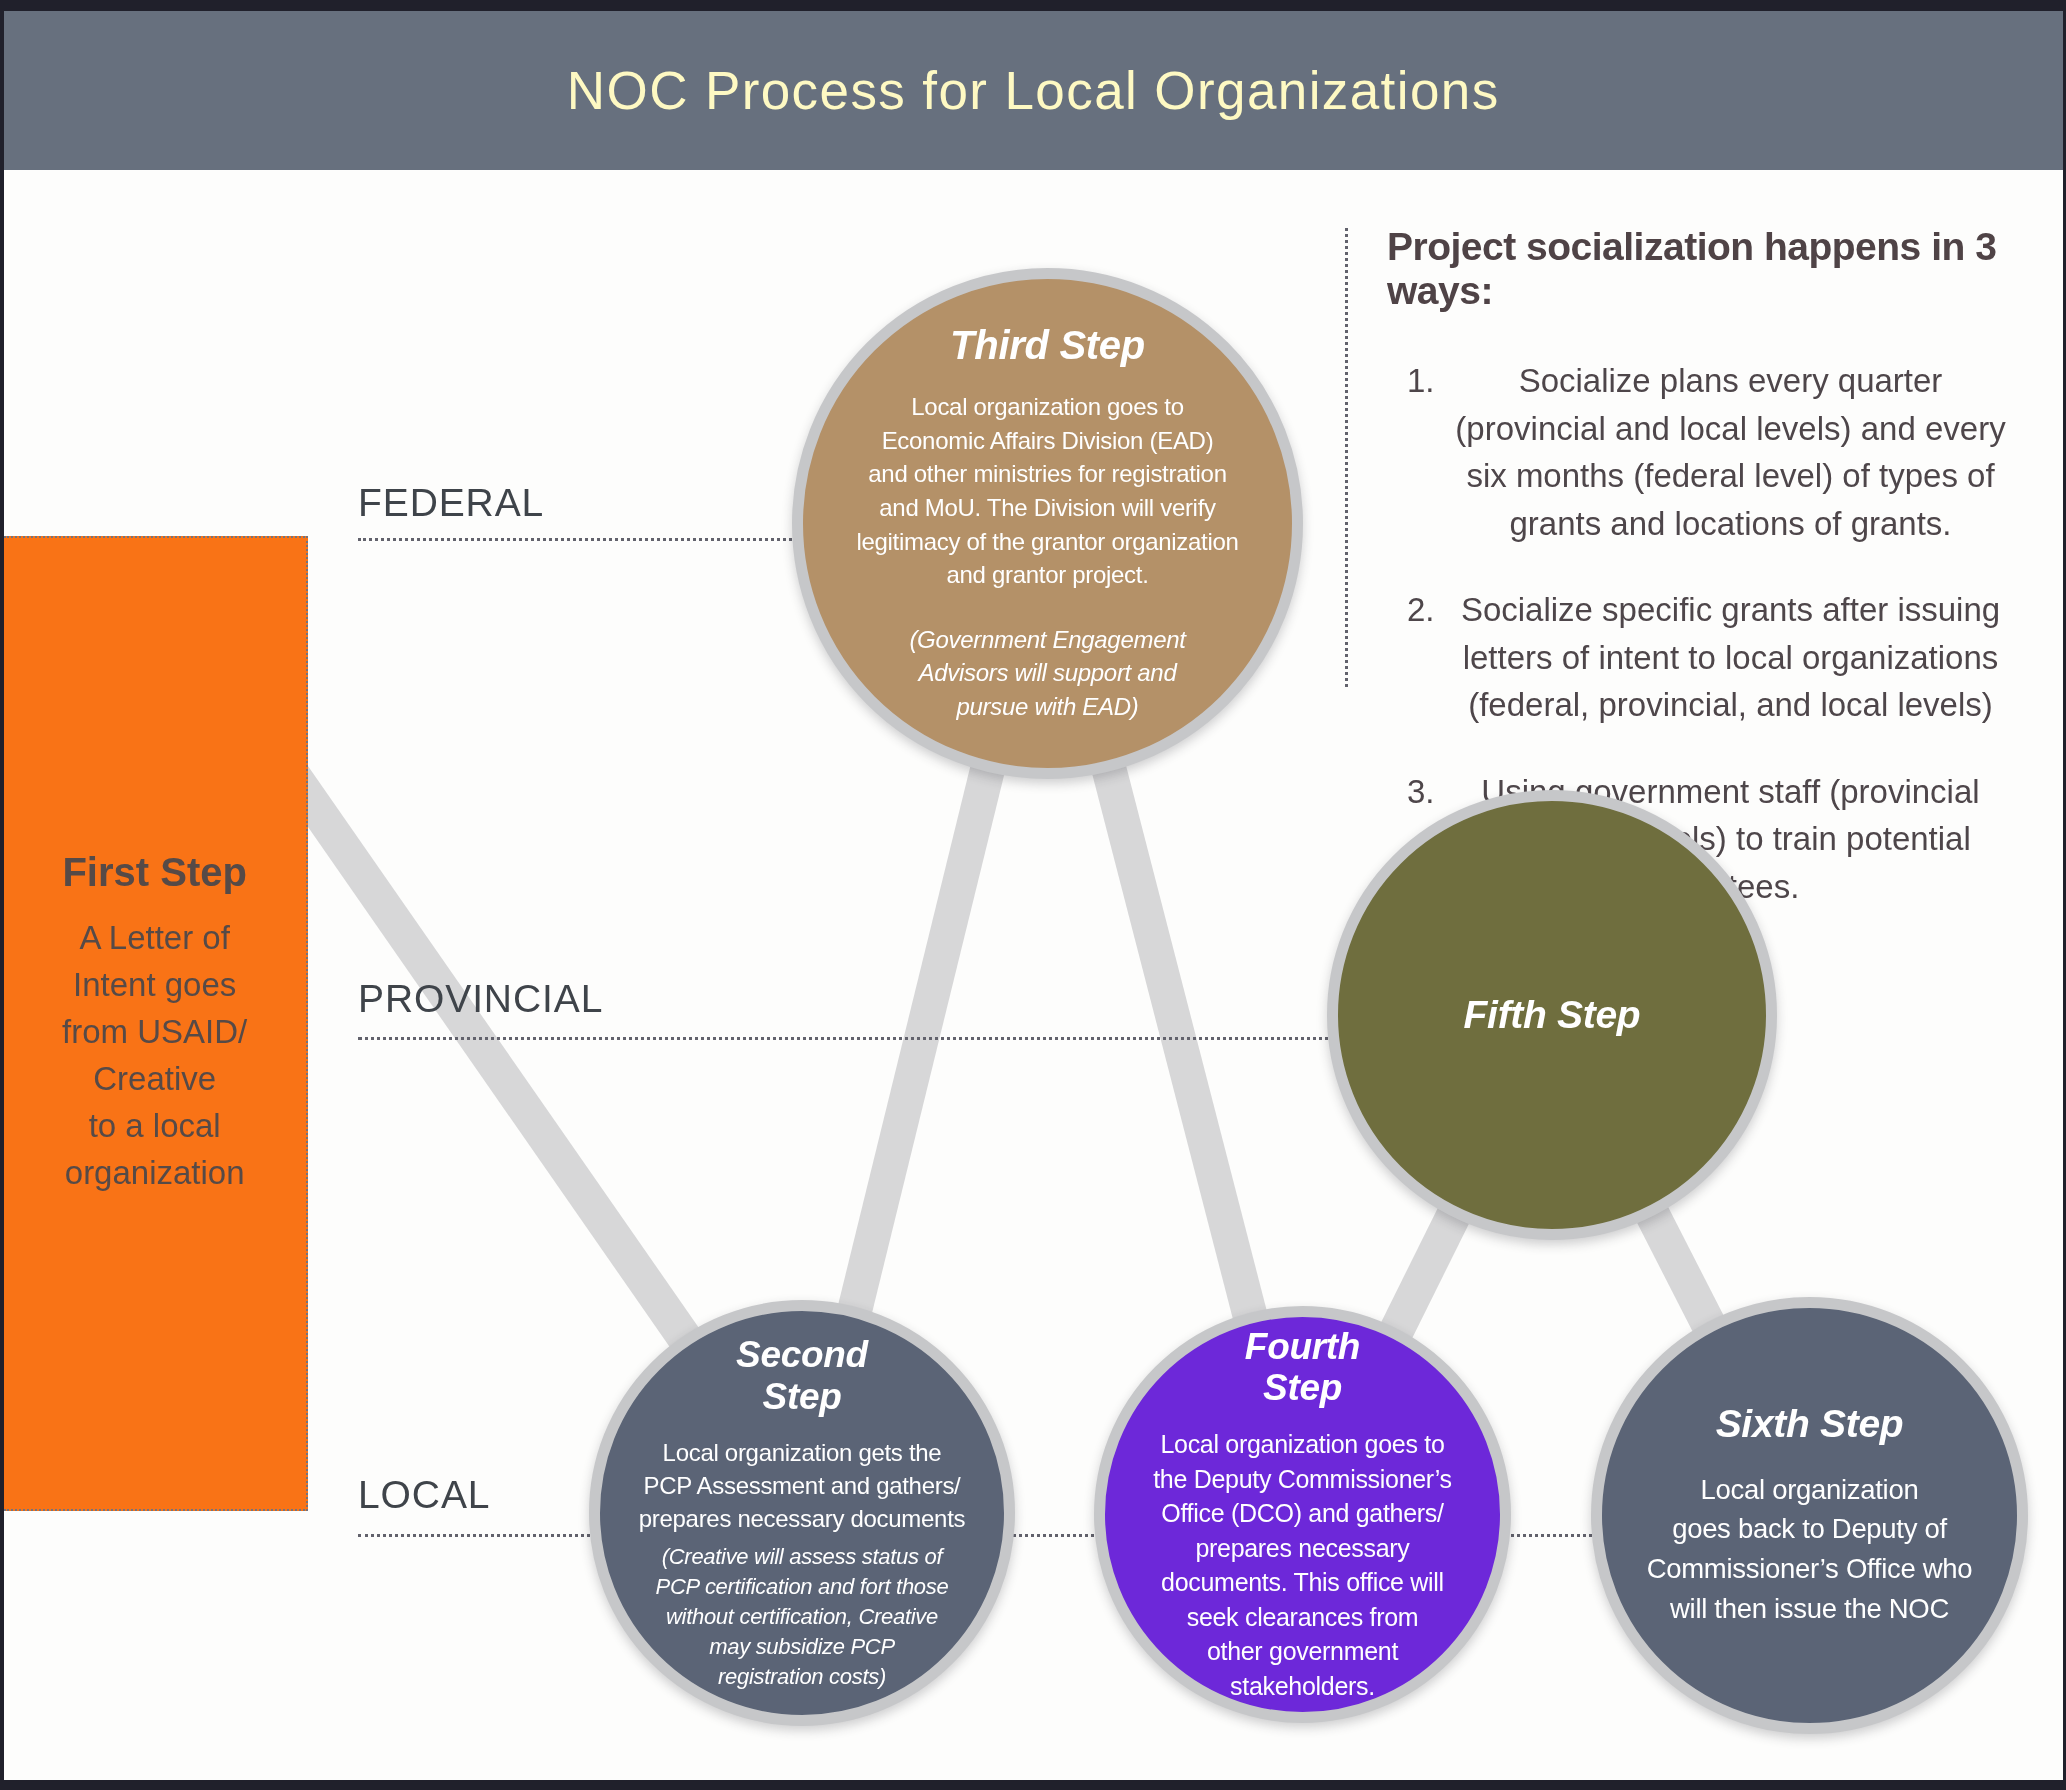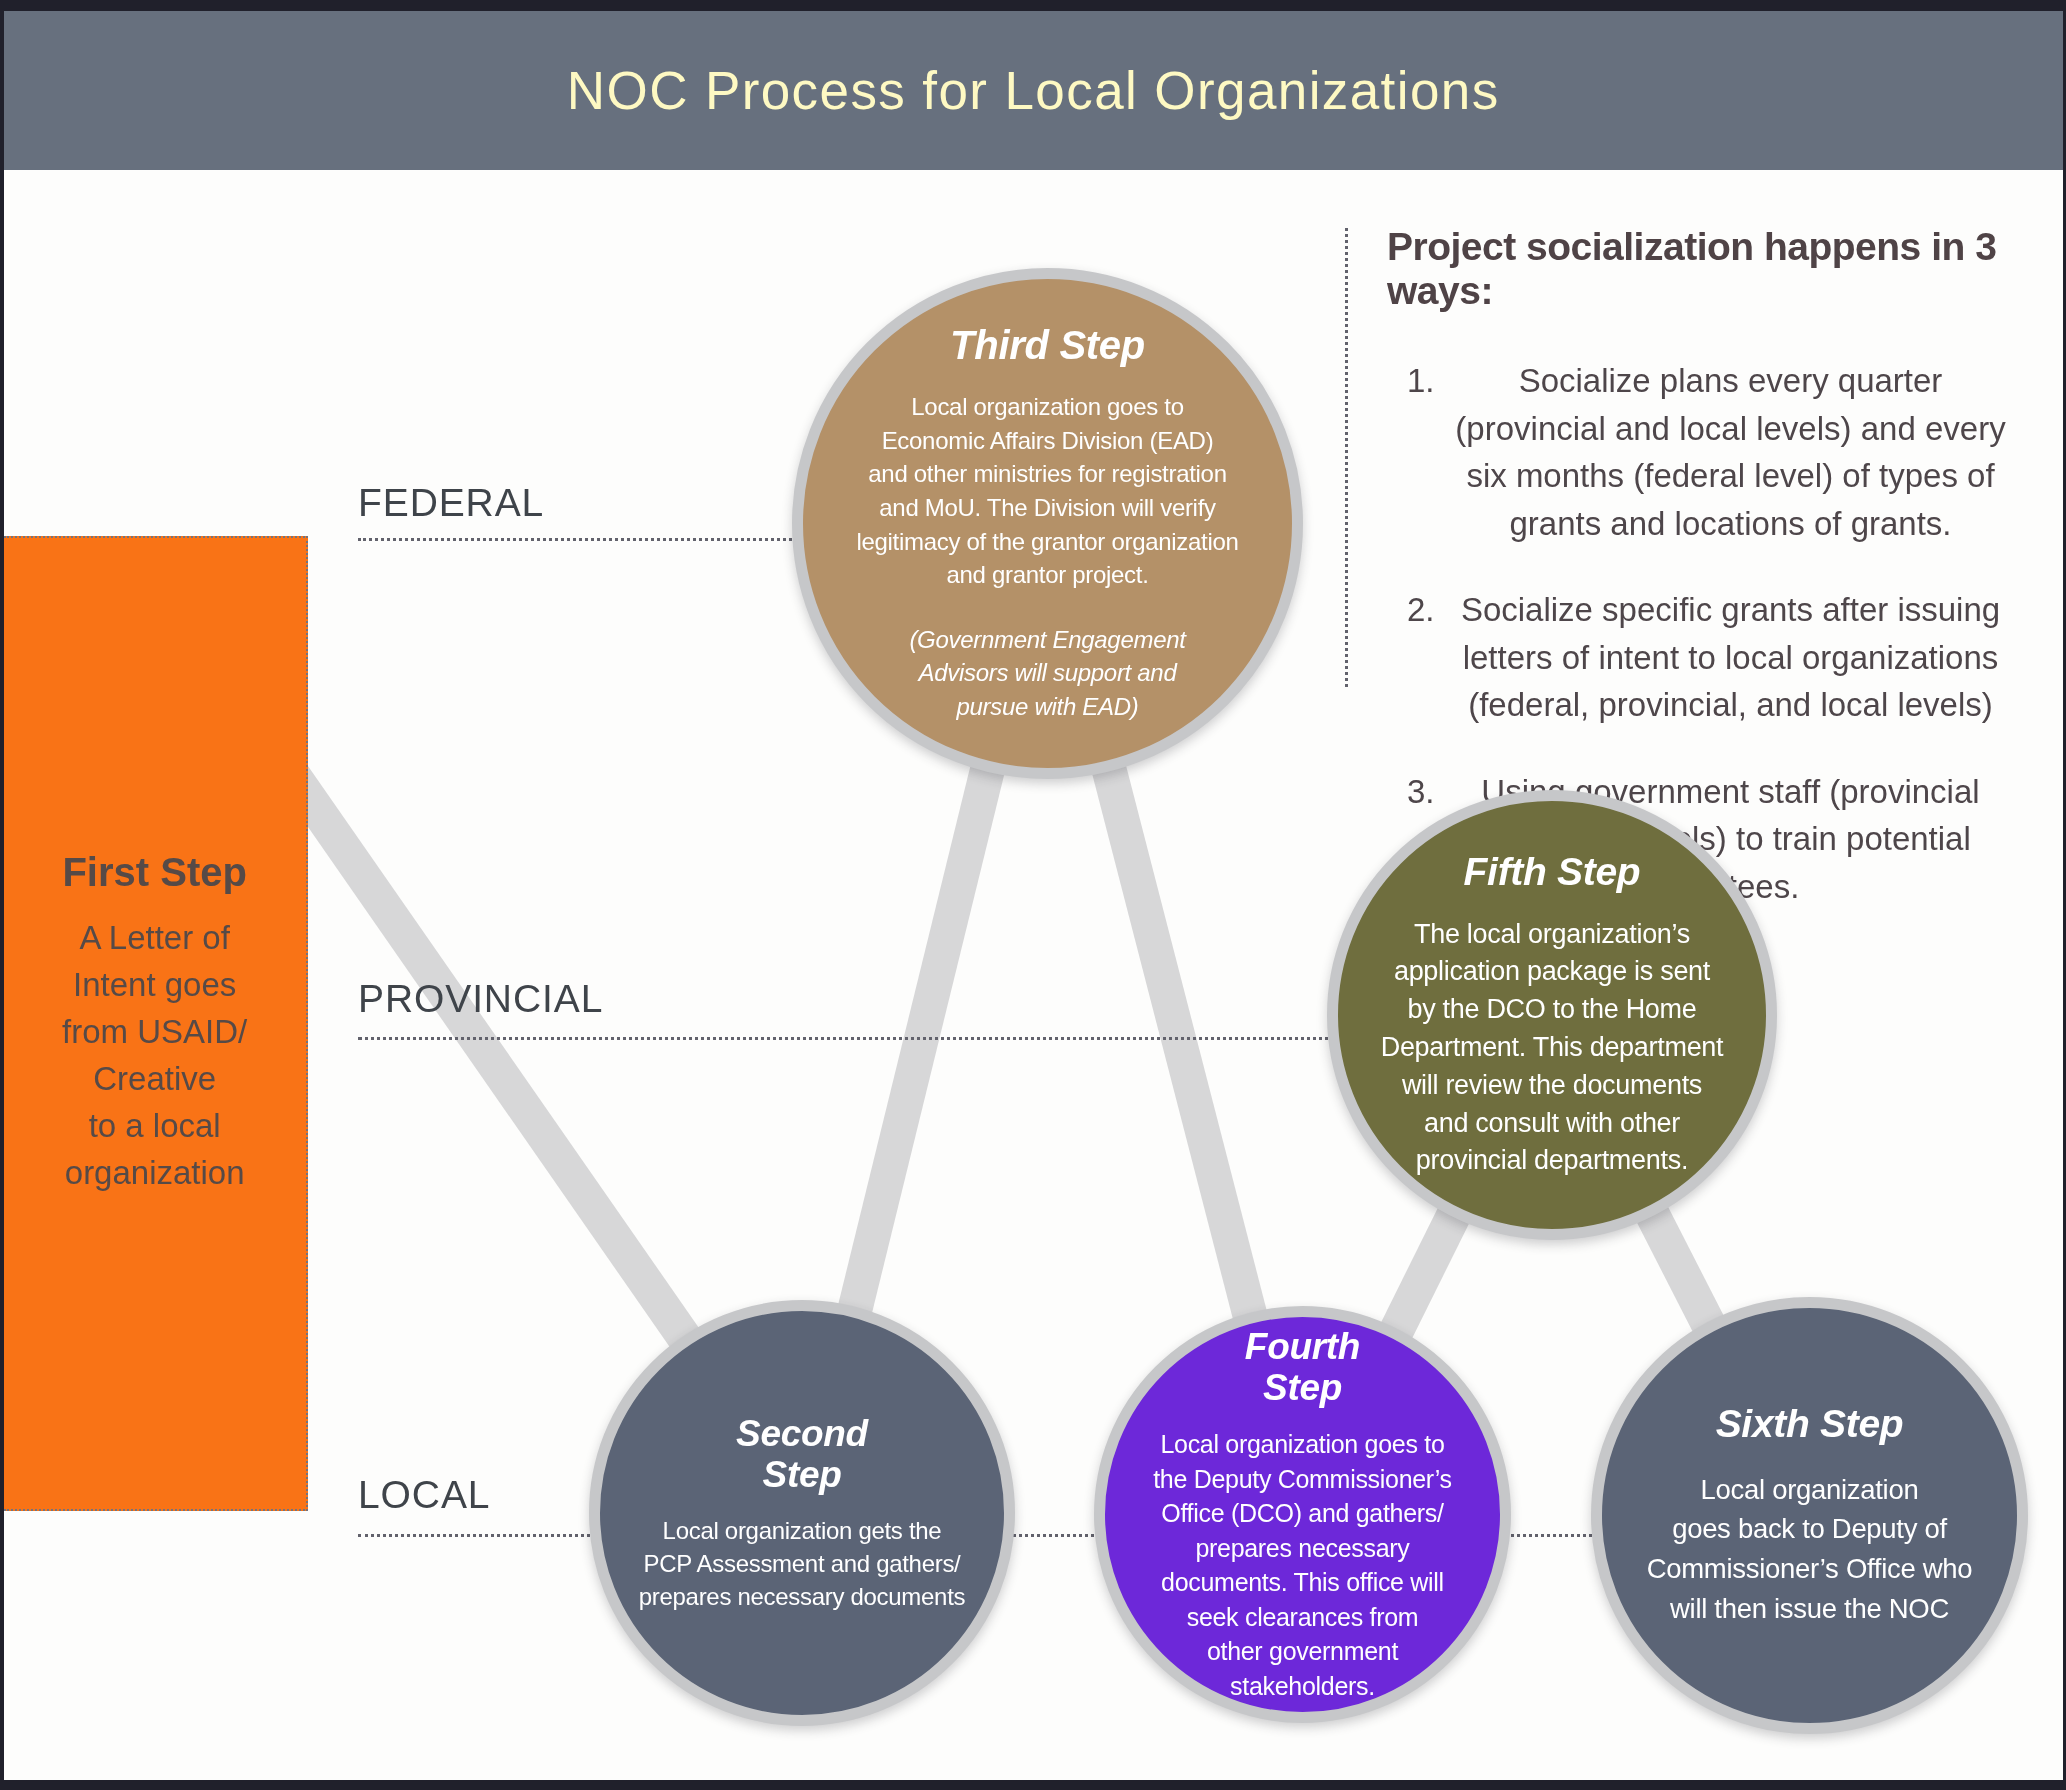--- a/index.html
+++ b/index.html
@@ -120,35 +120,33 @@
 and MoU. The Division will verify
 legitimacy of the grantor organization
 and grantor project.</div>
   <div class="c-note pre">(Government Engagement
 Advisors will support and
 pursue with EAD)</div>
 </div>
 
 <div class="circle fifth">
   <div class="c-title pre">Fifth Step</div>
-  <div class="c-body pre">The local organization’s
-application package is sent
-by the DCO to the Home
-Department. This department
-will review the documents
-and consult with other
-provincial departments.</div>
 </div>
 
 <div class="circle second">
   <div class="c-title pre">Second
 Step</div>
   <div class="c-body pre">Local organization gets the
 PCP Assessment and gathers/
 prepares necessary documents</div>
+  <div class="c-note pre">(Creative will assess status of
+PCP certification and fort those
+without certification, Creative
+may subsidize PCP
+registration costs)</div>
 </div>
 
 <div class="circle fourth">
   <div class="c-title pre">Fourth
 Step</div>
   <div class="c-body pre">Local organization goes to
 the Deputy Commissioner’s
 Office (DCO) and gathers/
 prepares necessary
 documents. This office will

